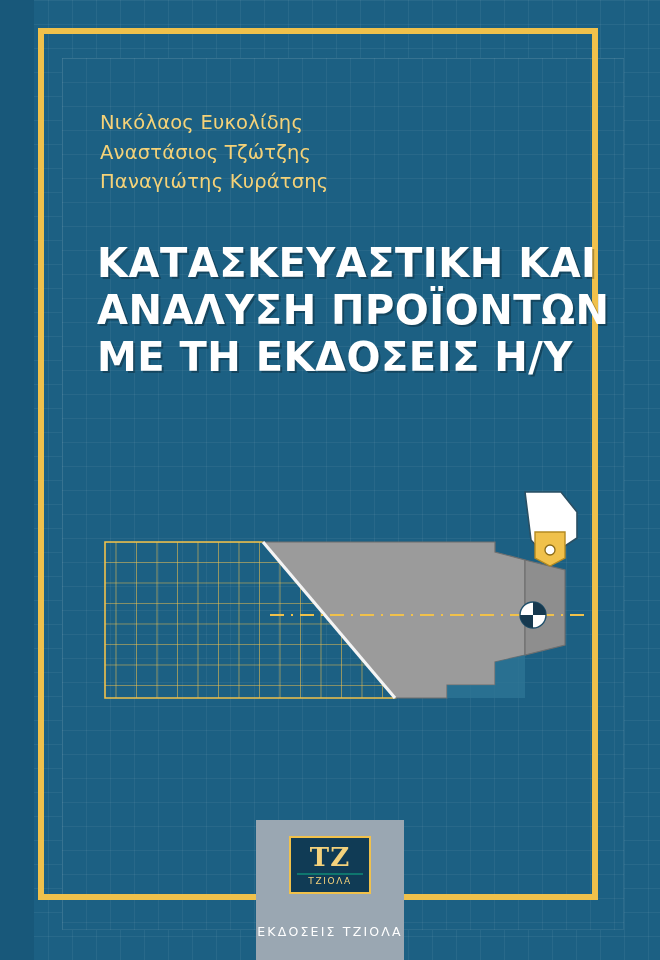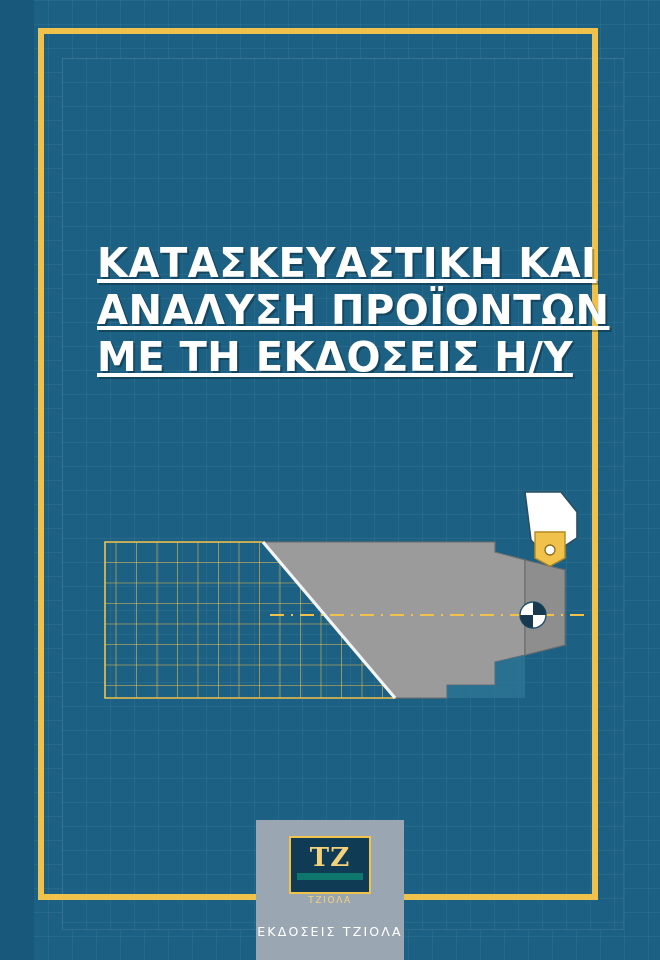--- a/index.html
+++ b/index.html
@@ -82,21 +82,21 @@
     top: 240px;
     width: 470px;
     color: #ffffff;
     font-family: "DejaVu Sans", sans-serif;
     font-weight: bold;
     font-size: 40px;
     line-height: 1.18;
     letter-spacing: 0.5px;
     text-shadow: 2px 2px 0 rgba(0,0,0,0.28);
   }
-  #title .title-line { white-space: nowrap; text-decoration: underline; }
+  #title .title-line { white-space: nowrap; }
 
   
   #illustration {
     position: absolute;
     left: 95px;
     top: 480px;
     width: 500px;
     height: 260px;
   }
   
@@ -127,23 +127,23 @@
     color: #f4d27c;
     padding-top: 4px;
     letter-spacing: 1px;
     border-radius: 13px;
   }
   #logo-word {
     font-family: "DejaVu Sans", sans-serif;
     font-size: 9px;
     letter-spacing: 1.6px;
     color: #f4d27c;
-    border-top: 7px solid #0f766e;
+    border-top: 2px solid #0f766e;
     margin: 1px 6px 0 6px;
-    padding-top: 15px;
+    padding-top: 1px;
   }
   #publisher-name {
     margin-top: 30px;
     color: #ffffff;
     font-size: 12.5px;
     letter-spacing: 2.2px;
     font-family: "DejaVu Sans", sans-serif;
   }
 </style>
 </head>
@@ -153,20 +153,25 @@
 
   <div id="grid-texture"></div>
   <div id="left-band"></div>
 
   <div id="panel-inner">
     <div id="panel-inner-grid"></div>
   </div>
 
   <div id="frame-gold"></div>
 
+  <div id="authors">
+    <div class="author-line">Νικόλαος Ευκολίδης</div>
+    <div class="author-line">Αναστάσιος Τζώτζης</div>
+    <div class="author-line">Παναγιώτης Κυράτσης</div>
+  </div>
 
   <div id="title">
     <div class="title-line">ΚΑΤΑΣΚΕΥΑΣΤΙΚΗ ΚΑΙ</div>
     <div class="title-line">ΑΝΑΛΥΣΗ ΠΡΟΪΟΝΤΩΝ</div>
     <div class="title-line">ΜΕ ΤΗ ΕΚΔΟΣΕΙΣ Η/Υ</div>
   </div>
 
   <div id="illustration">
     <svg width="500" height="260" viewBox="0 0 500 260" xmlns="http://www.w3.org/2000/svg">
       <defs>

